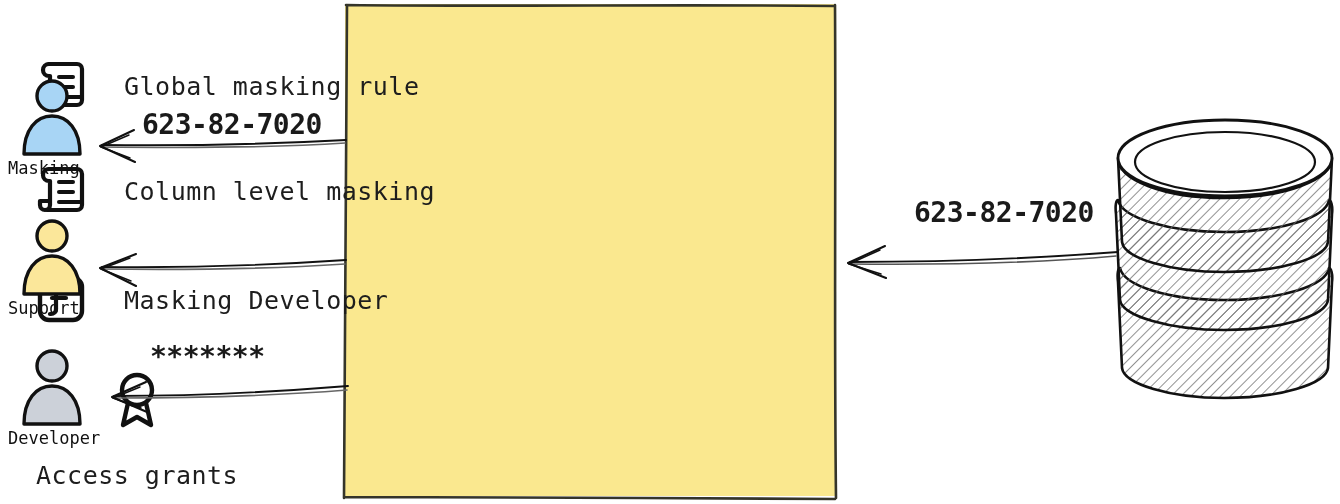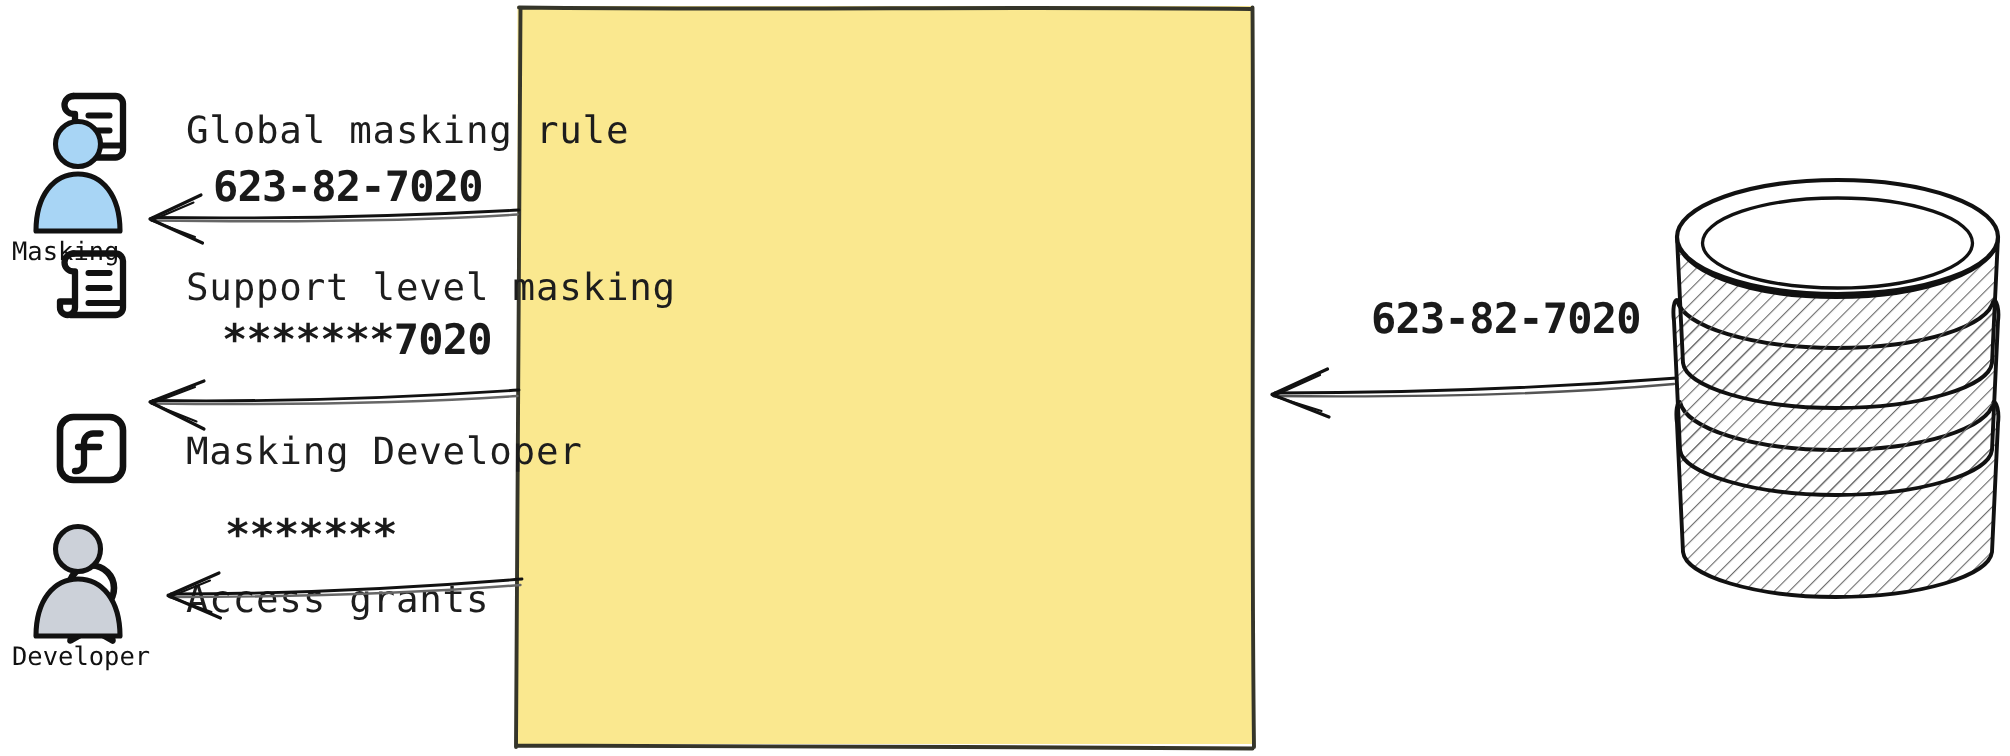--- a/index.html
+++ b/index.html
@@ -54,21 +54,21 @@
     height: 56px;
   }
   .policy-item .p-icon { width: 50px; height: 52px; flex: 0 0 50px; }
   .policy-item .p-text {
     font-family: "DejaVu Sans Mono", monospace;
     font-size: 25px; color: #1d1d1d; letter-spacing: 0.5px; white-space: nowrap;
   }
   .item-0 { top: 58px; }
   .item-1 { top: 163px; }
   .item-2 { top: 272px; }
-  .item-3 { top: 371px; }
+  .item-3 { top: 371px; flex-direction: column; }
 
   
   #database { position: absolute; left: 1112px; top: 118px; width: 224px; height: 282px; }
 </style>
 </head>
 <body>
 
 <div id="stage">
 
   <div id="database">
@@ -126,21 +126,21 @@
   <div class="policy-item item-1">
     <span class="p-icon">
       <svg width="50" height="52" viewBox="0 0 50 52">
         <path d="M13,4 H41 a5,5 0 0 1 5,5 V40 a5,5 0 0 1 -5,5 H11" fill="none" stroke="#111" stroke-width="4.2" stroke-linecap="round" stroke-linejoin="round"></path>
         <path d="M13,4 a6,6 0 0 0 -6,6 a6,6 0 0 0 6,6 h1 V40 a5,5 0 0 1 -5,5 a5,5 0 0 1 -5,-5 V36 h9" fill="none" stroke="#111" stroke-width="4.2" stroke-linecap="round" stroke-linejoin="round"></path>
         <line x1="23" y1="17" x2="37" y2="17" stroke="#111" stroke-width="4" stroke-linecap="round"></line>
         <line x1="23" y1="27" x2="37" y2="27" stroke="#111" stroke-width="4" stroke-linecap="round"></line>
         <line x1="23" y1="37" x2="46" y2="37" stroke="#111" stroke-width="4" stroke-linecap="round"></line>
       </svg>
     </span>
-    <span class="p-text">Support level masking</span>
+    <span class="p-text">Column level masking</span>
   </div>
 
   <div class="policy-item item-2">
     <span class="p-icon">
       <svg width="50" height="52" viewBox="0 0 50 52">
         <rect x="4" y="4" width="42" height="42" rx="9" ry="9" fill="none" stroke="#111" stroke-width="4.4"></rect>
         <path d="M31,15 h-5 a6,6 0 0 0 -6,6 v14 a5,5 0 0 1 -5,5 h-1" fill="none" stroke="#111" stroke-width="4.2" stroke-linecap="round" stroke-linejoin="round"></path>
         <line x1="16" y1="24" x2="30" y2="24" stroke="#111" stroke-width="4.2" stroke-linecap="round"></line>
       </svg>
     </span>
@@ -169,28 +169,36 @@
   <div class="consumer consumer-analyst">
     <span class="avatar">
       <svg width="76" height="82" viewBox="0 0 76 82">
         <circle cx="38" cy="18" r="15" fill="#a8d5f5" stroke="#111" stroke-width="3.4"></circle>
         <path d="M10,76 C10,52 22,38 38,38 C54,38 66,52 66,76 Z" fill="#a8d5f5" stroke="#111" stroke-width="3.4" stroke-linejoin="round"></path>
       </svg>
     </span>
     <span class="label">Masking</span>
   </div>
 
-  <div class="flow-label lbl-support">*******7020</div>
   <div class="arrow" style="left:92px; top:248px; width:258px; height:40px;">
     <svg width="258" height="40" viewBox="0 0 258 40">
       <path d="M254,12 C180,17 90,20 10,19" fill="none" stroke="#111" stroke-width="1.9" stroke-linecap="round"></path>
       <path d="M253,16 C178,21 88,22 9,21" fill="none" stroke="#666" stroke-width="1.6" stroke-linecap="round"></path>
       <path d="M8,20 L44,6 M8,20 L44,38" fill="none" stroke="#111" stroke-width="2.1" stroke-linecap="round"></path>
       <path d="M9,21 L38,10 M9,21 L39,33" fill="none" stroke="#111" stroke-width="1.4" stroke-linecap="round"></path>
     </svg>
+  </div>
+  <div class="consumer consumer-support">
+    <span class="avatar">
+      <svg width="76" height="82" viewBox="0 0 76 82">
+        <circle cx="38" cy="18" r="15" fill="#fbe79a" stroke="#111" stroke-width="3.4"></circle>
+        <path d="M10,76 C10,52 22,38 38,38 C54,38 66,52 66,76 Z" fill="#fbe79a" stroke="#111" stroke-width="3.4" stroke-linejoin="round"></path>
+      </svg>
+    </span>
+    <span class="label">Support</span>
   </div>
 
   <div class="flow-label lbl-developer">*******</div>
   <div class="arrow" style="left:104px; top:376px; width:248px; height:40px;">
     <svg width="248" height="40" viewBox="0 0 248 40">
       <path d="M244,10 C170,16 84,20 10,20" fill="none" stroke="#111" stroke-width="1.9" stroke-linecap="round"></path>
       <path d="M243,14 C168,20 82,22 9,22" fill="none" stroke="#666" stroke-width="1.6" stroke-linecap="round"></path>
       <path d="M8,21 L42,6 M8,21 L43,36" fill="none" stroke="#111" stroke-width="2.1" stroke-linecap="round"></path>
       <path d="M9,22 L36,11 M9,22 L37,32" fill="none" stroke="#111" stroke-width="1.4" stroke-linecap="round"></path>
     </svg>

